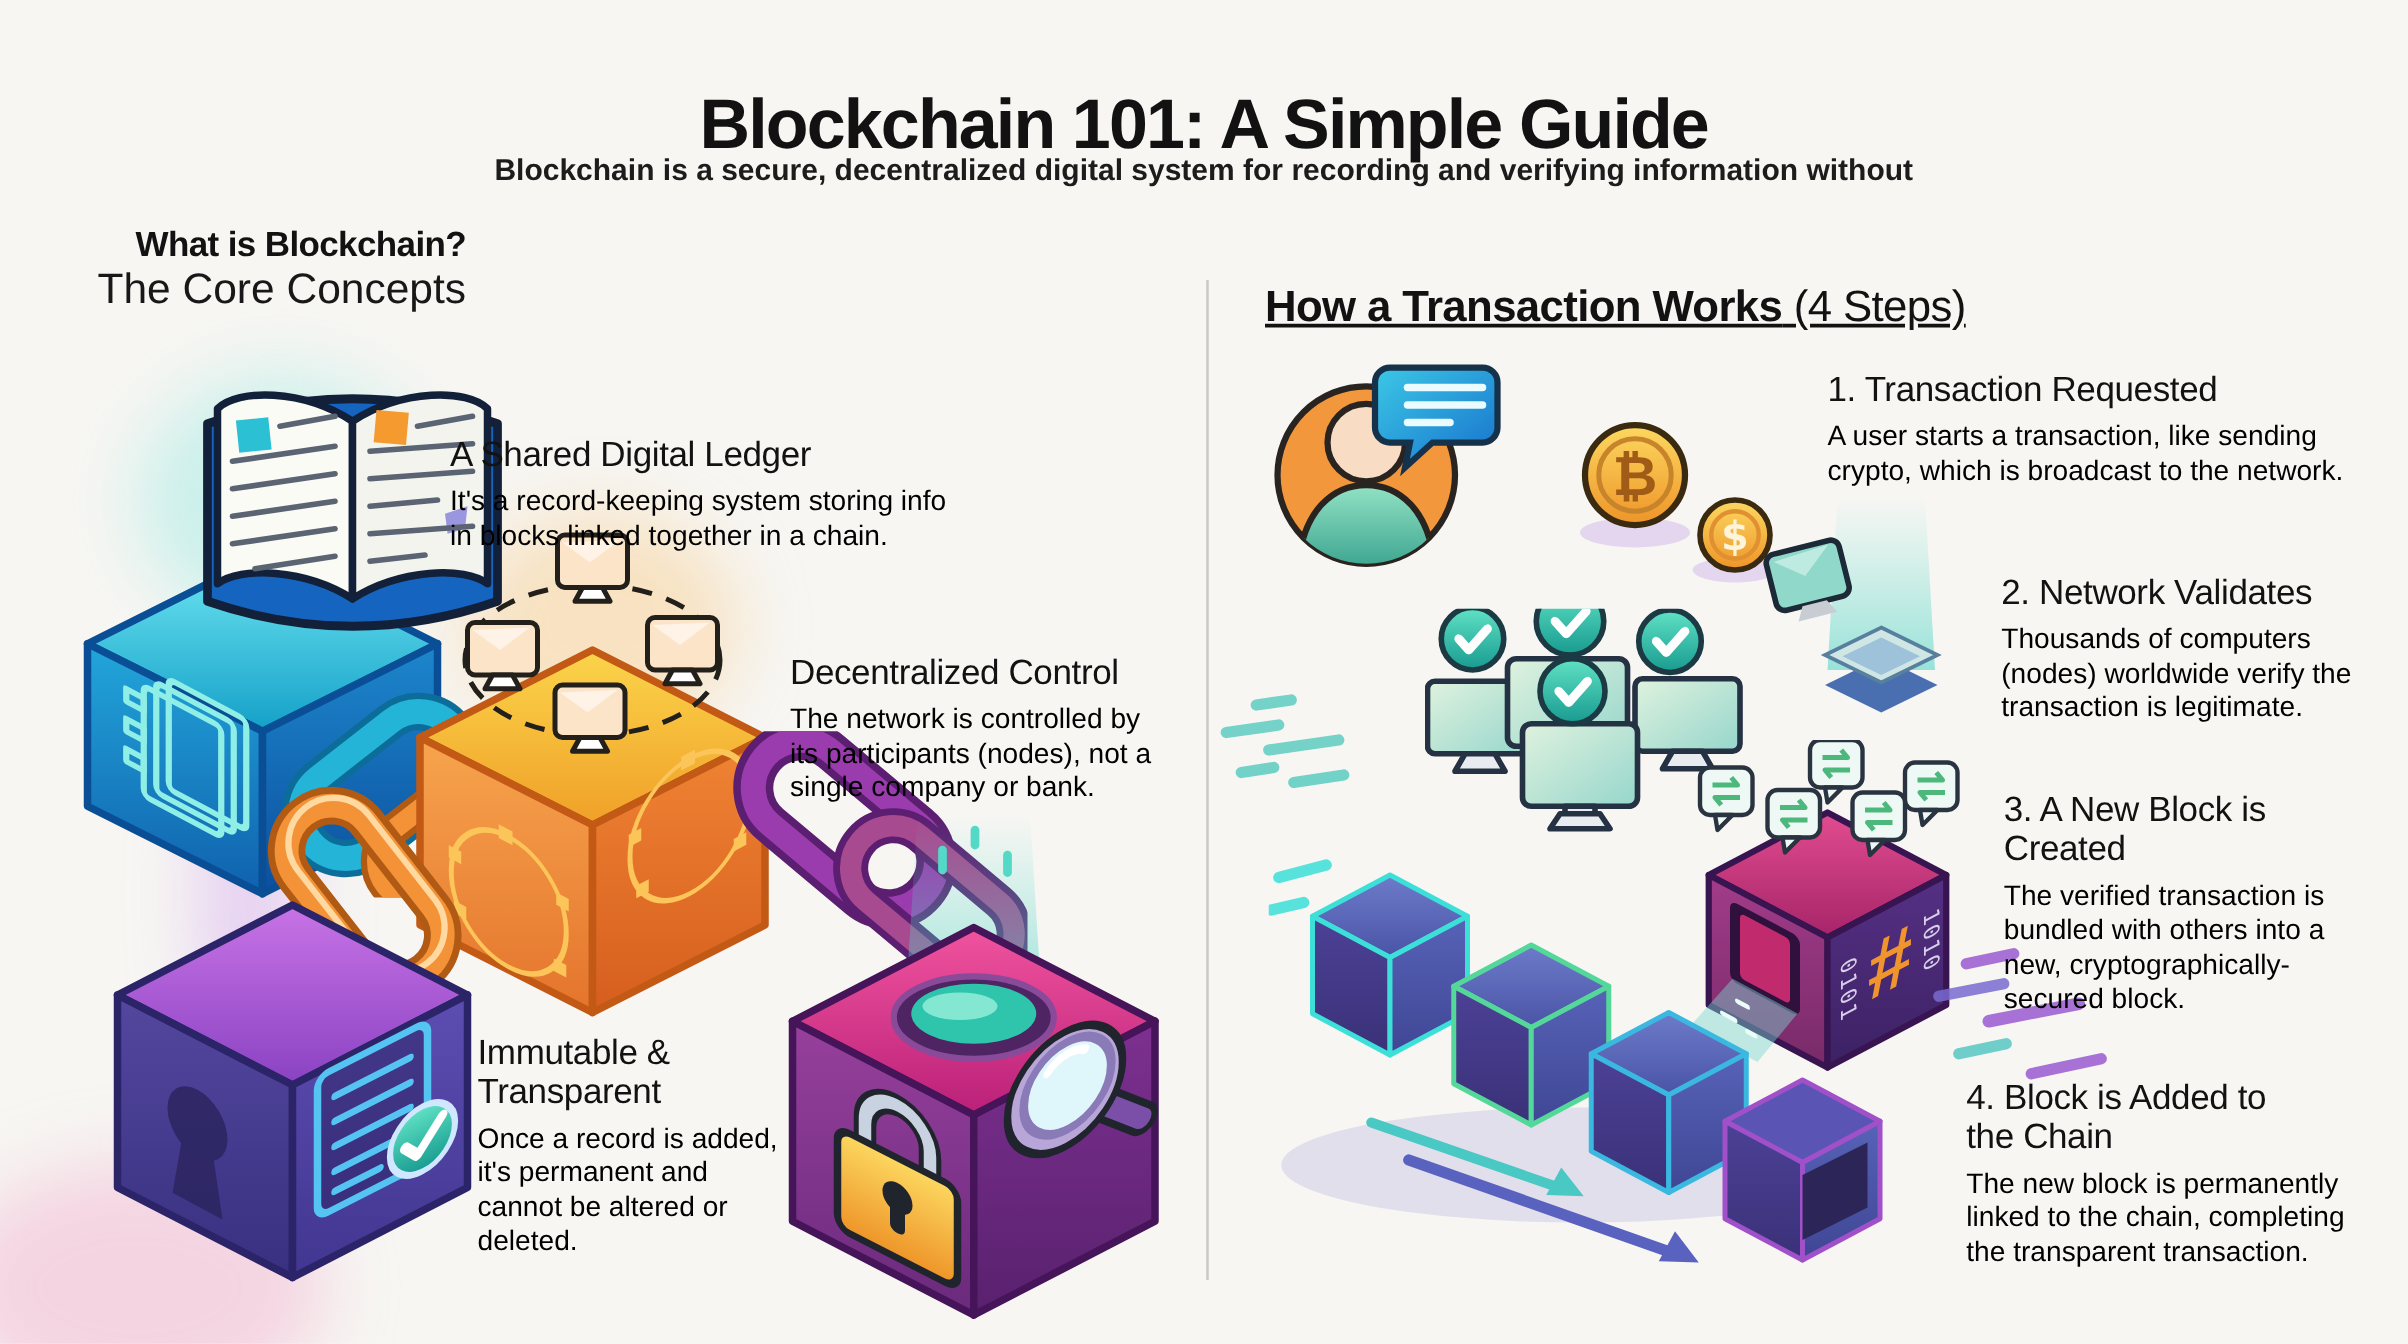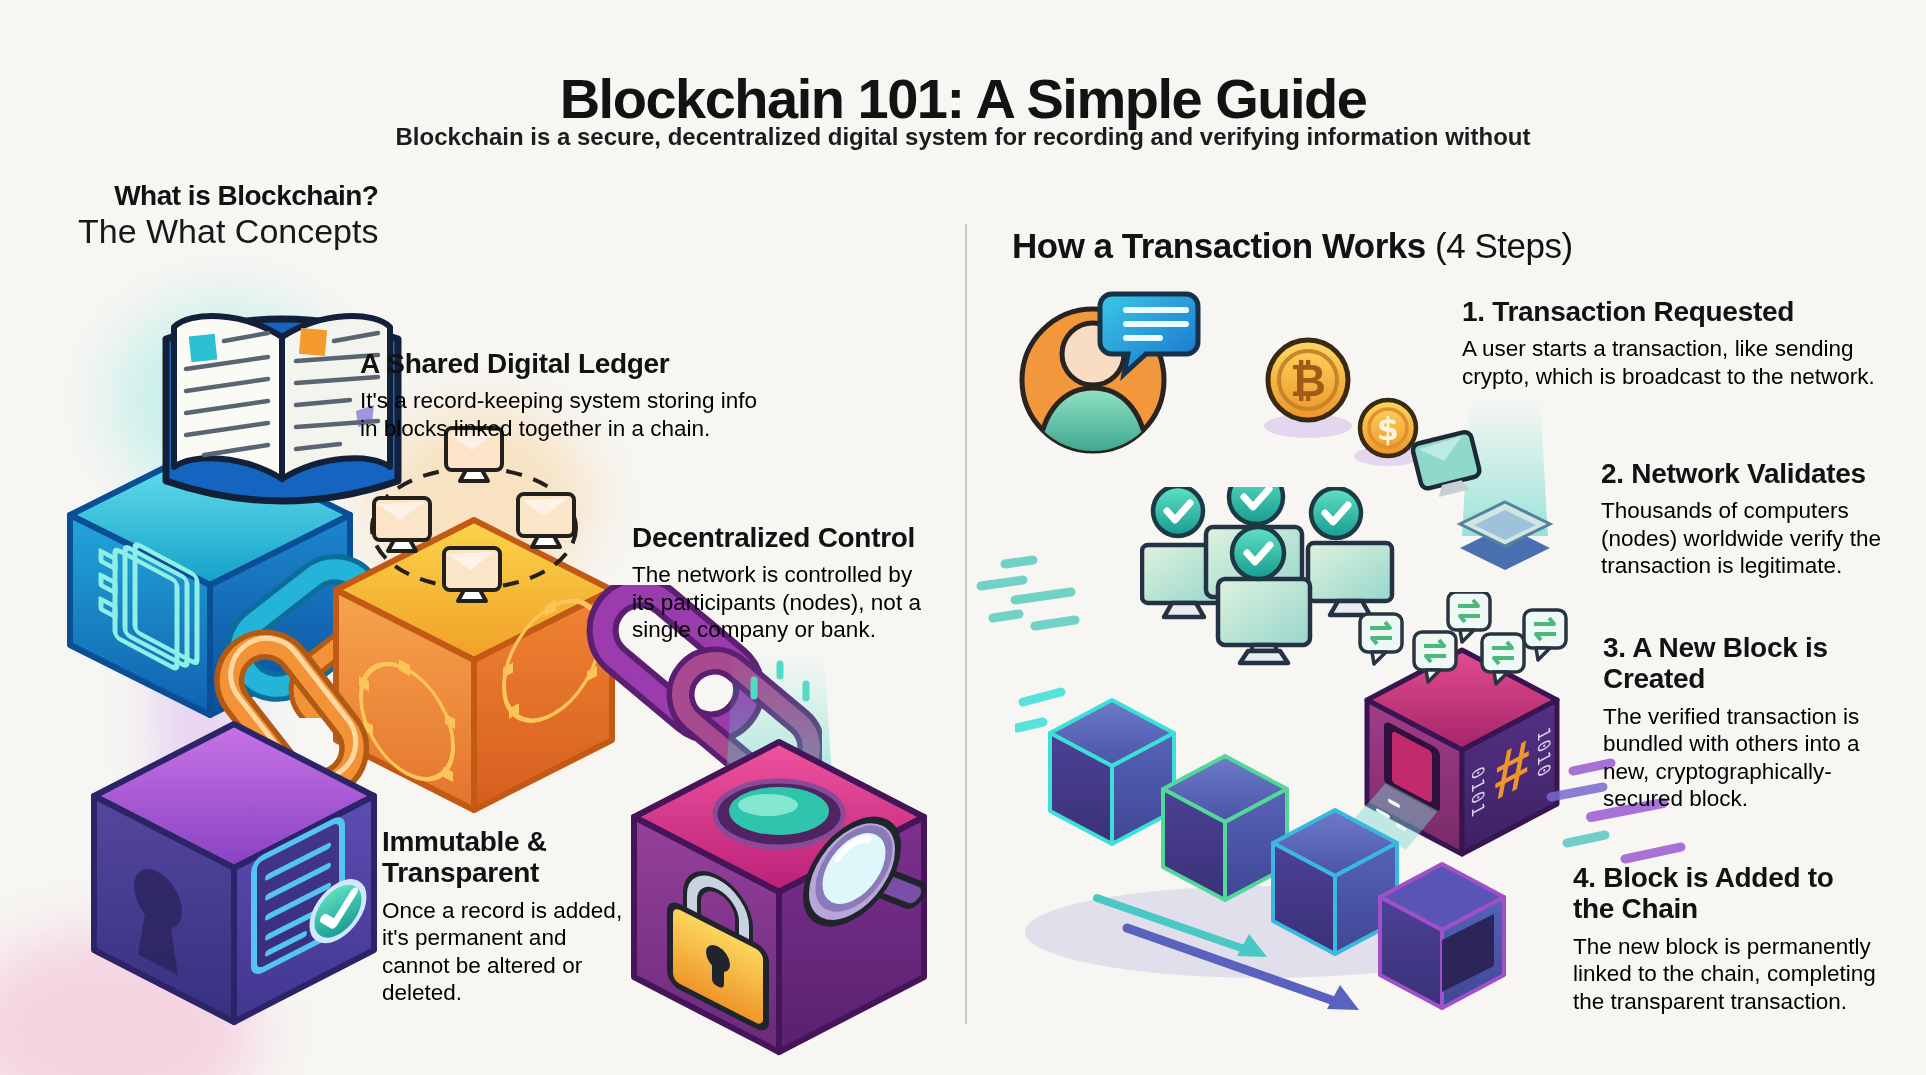--- a/index.html
+++ b/index.html
@@ -8,25 +8,25 @@
   .abs{position:absolute;}
   
   .title{left:0;top:30px;width:1926px;text-align:center;font-size:56px;font-weight:800;
          letter-spacing:-1.5px;line-height:1.05;margin-top:40px;}
   .subtitle{left:0;top:97px;width:1926px;text-align:center;font-size:24px;font-weight:700;
             line-height:1.3;color:#1c1c1c;}
   
   .left-head{left:78px;top:180px;line-height:1.13;}
   .left-head .l1{font-size:28px;font-weight:800;letter-spacing:-.5px;display:block;text-align:right;}
   .left-head .l2{font-size:34px;font-weight:400;display:block;color:#181818;}
-  .right-head{left:1012px;top:226px;font-size:35px;letter-spacing:-.5px;}
+  .right-head{left:1012px;top:226px;font-size:35px;letter-spacing:-.5px;text-decoration:underline;}
   .right-head .b{font-weight:800;}
   .right-head .r{font-weight:400;}
   
-  .blk h3{margin:0;font-size:28px;font-weight:700;letter-spacing:-.3px;line-height:1.12;}
+  .blk h3{margin:0;font-size:28px;font-weight:400;letter-spacing:-.3px;line-height:1.12;}
   .blk p{margin:8px 0 0 0;font-size:22.5px;font-weight:400;line-height:1.22;color:#000000;}
   .divider{left:965px;top:224px;width:2px;height:800px;background:#ccc9c3;}
   
   .glow{border-radius:50%;filter:blur(28px);}
   .footer{left:1770px;top:1102px;display:flex;align-items:center;gap:7px;
           font-size:18px;font-weight:700;color:#111;}
   svg{display:block;}
 </style>
 </head>
 <body>
@@ -518,21 +518,21 @@
 
 <h1 class="abs title">Blockchain 101: A Simple Guide</h1>
 <p class="abs subtitle">
   <span>Blockchain is a secure, decentralized digital system for recording and verifying information without</span><br>
 </p>
 
 <div class="abs divider"></div>
 
 <h2 class="abs left-head" style="margin:0">
   <span class="l1">What is Blockchain?</span>
-  <span class="l2">The What Concepts</span>
+  <span class="l2">The Core Concepts</span>
 </h2>
 
 <div class="abs blk" style="left:360px;top:348px;width:420px">
   <h3>A Shared Digital Ledger</h3>
   <p style="width:405px">It's a record-keeping system storing info in blocks linked together in a chain.</p>
 </div>
 
 <div class="abs blk" style="left:632px;top:522px;width:310px">
   <h3>Decentralized Control</h3>
   <p style="width:298px">The network is controlled by its participants (nodes), not a single company or bank.</p>

